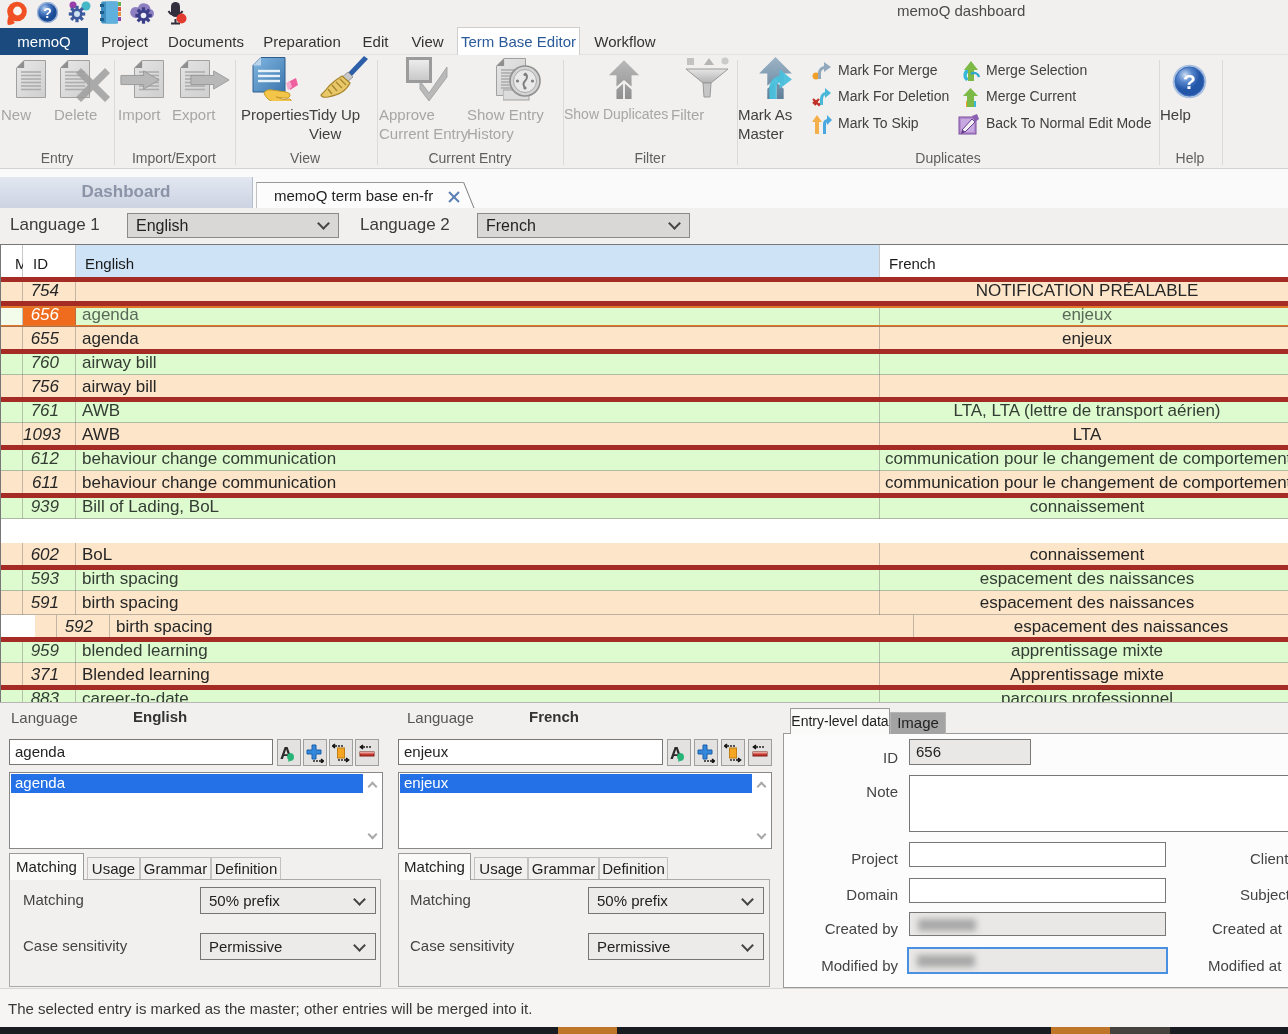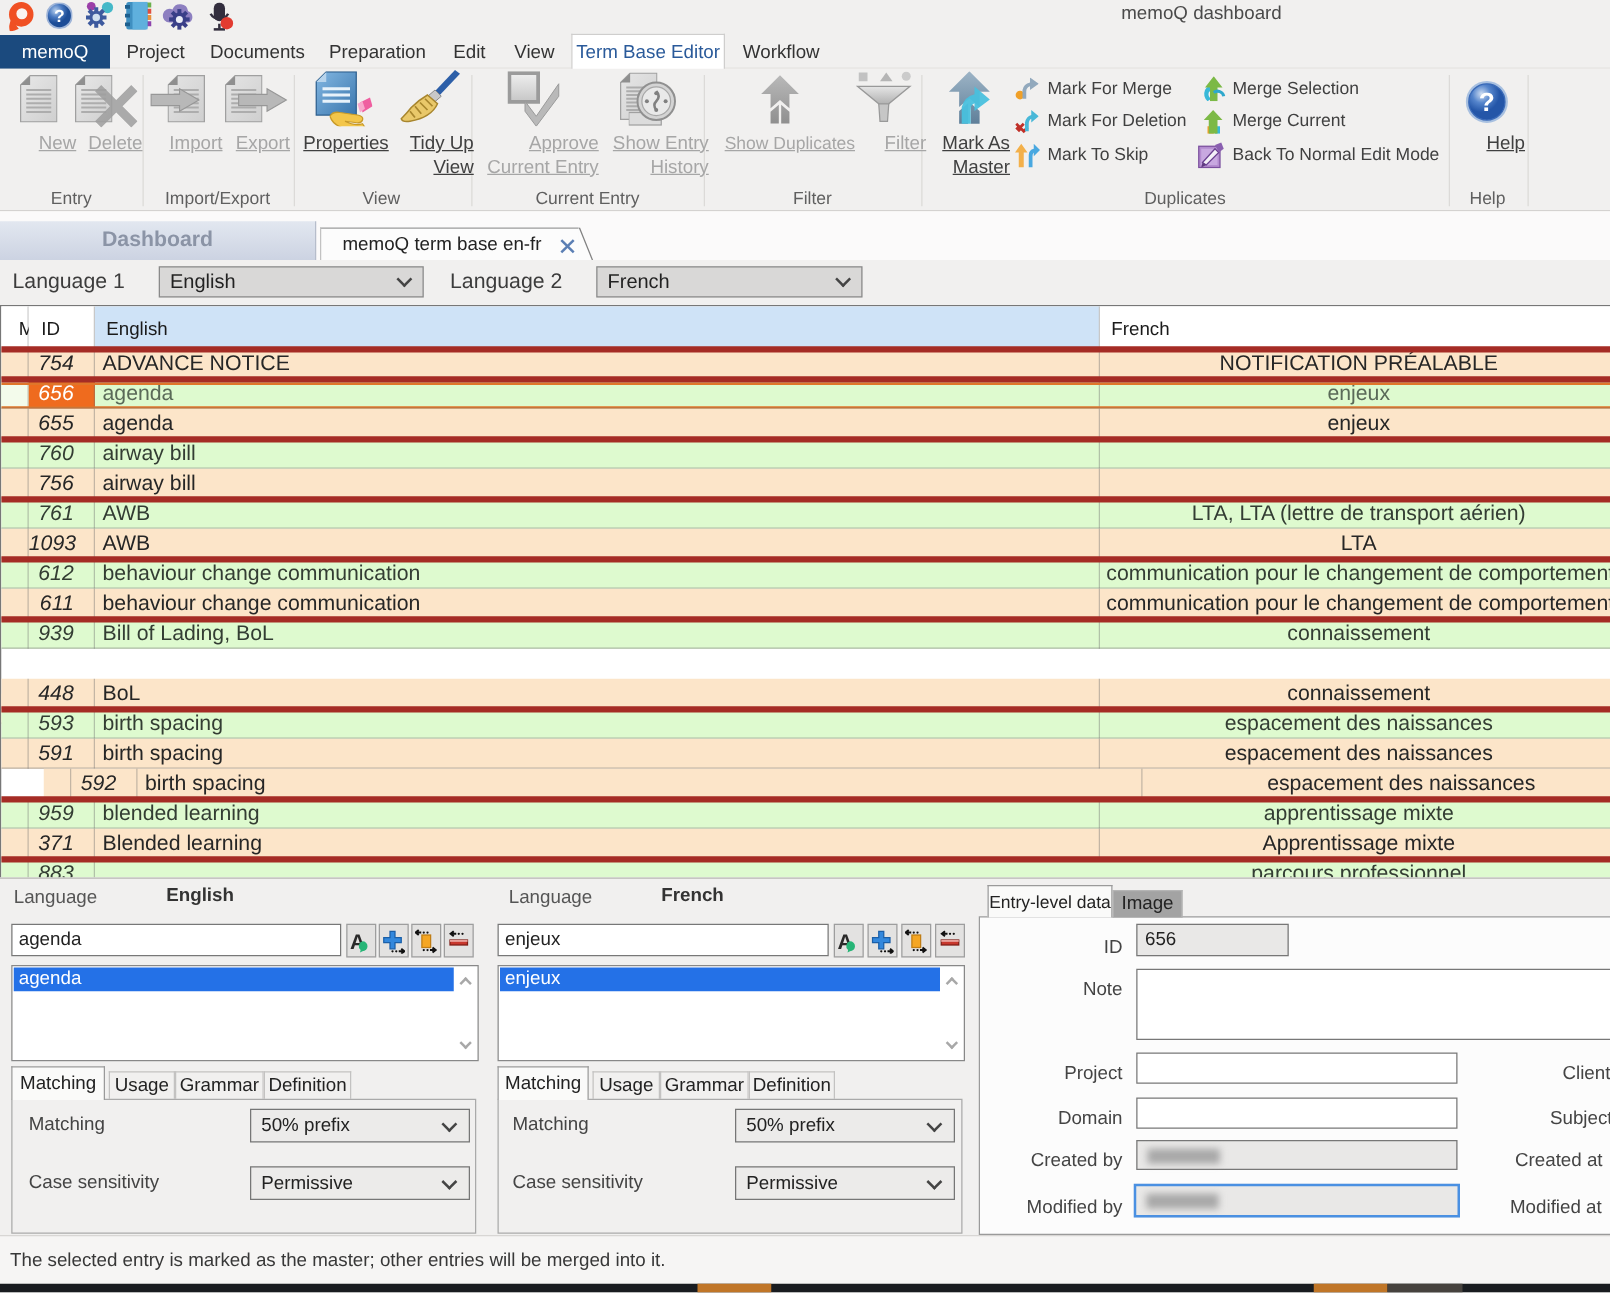--- a/index.html
+++ b/index.html
@@ -14,21 +14,21 @@
 
 #tabrow { position:absolute; left:0; top:26px; width:1288px; height:29px; background:#f1f0ef; border-bottom:1px solid #e4e2e0; }
 #memoqtab { position:absolute; left:0; top:2px; width:88px; height:27px; background:#1b4a7e; color:#fff; font-size:15px; text-align:center; line-height:27px; }
 .rtab { position:absolute; top:2px; height:27px; font-size:15px; color:#333; line-height:27px; text-align:center; }
 #seltab { position:absolute; left:457px; top:1px; width:123px; height:29px; background:#fff; border:1px solid #cfcecd; border-bottom:none; color:#2a5a9a; font-size:15px; text-align:center; line-height:27px; }
 
 
 #ribbon { position:absolute; left:0; top:55px; width:1288px; height:114px; background:#f1f0ef; border-bottom:1px solid #d4d2d0; }
 .rdiv { position:absolute; top:5px; height:105px; width:1px; background:#dcdad8; }
 .glabel { position:absolute; top:95px; height:18px; font-size:14px; color:#5f5f5f; text-align:center; }
-.biglabel { position:absolute; font-size:15px; text-align:right; line-height:19px;text-decoration:underline; }
+.biglabel { position:absolute; font-size:15px; text-align:left; line-height:19px; }
 .dis { color:#a6a6a6; }
 .en { color:#404040; }
 .smallrow { position:absolute; font-size:14px; color:#404040; }
 
 
 #docband { position:absolute; left:0; top:169px; width:1288px; height:39px; background:#fbfafa; }
 #dashtab { position:absolute; left:0; top:8px; width:253px; height:31px; background:linear-gradient(#e2e7f0,#ccd3e2); border-right:1px solid #b6bdcb; color:#8b94a6; font-size:17px; font-weight:bold; text-align:center; line-height:30px; }
 #activetab { position:absolute; left:256px; top:13px; width:207px; height:26px; background:#fcfcfc; border-top:1px solid #9a9a9a; border-left:1px solid #c2c2c2; font-size:15px; color:#222; }
 #tabslant { position:absolute; left:463px; top:13px; width:0; height:0; border-bottom:26px solid #fcfcfc; border-right:10px solid transparent; }
 #tabslantline { position:absolute; left:464px; top:13px; width:28px; height:1.4px; background:#808080; transform:rotate(68deg); transform-origin:0 0; }
@@ -141,21 +141,20 @@
   <div class="combo1" style="left:477px;width:213px;">French<span class="cv" style="right:10px;top:5px;"></span></div>
 </div>
 <div id="grid">
   <div class="hcell" style="left:0;width:22px;padding-left:14px;">M</div>
   <div class="hcell" style="left:22px;width:53px;padding-left:10px;">ID</div>
   <div class="hcell" style="left:75px;width:804px;padding-left:9px;background:#cfe3f7;">English</div>
   <div class="hcell" style="left:879px;width:409px;padding-left:9px;border-right:none;">French</div>
   <div class="row tan" style="top:34px;">
     <div class="cell mcell"></div>
     <div class="cell idcell ttext">754</div>
-    <div class="cell encell ttext">ADVANCE NOTICE</div>
     <div class="cell frcell ttext">NOTIFICATION PRÉALABLE</div>
   </div>
   <div class="row grn" style="top:58px;">
     <div class="cell mcell" style="background:#f3fbeb;"></div>
     <div class="cell idcell gtext" style="background:#ef6b1e;color:#fff;">656</div>
     <div class="cell encell" style="color:#5a6a58;">agenda</div>
     <div class="cell frcell" style="color:#5a6a58;">enjeux</div>
     <div style="position:absolute;left:0;top:3px;width:1288px;height:2px;background:#e0762a;"></div>
     <div style="position:absolute;left:0;top:22px;width:1288px;height:2px;background:#e0762a;"></div>
   </div>
@@ -208,21 +207,21 @@
     <div class="cell frcell gtext">connaissement</div>
   </div>
   <div class="row tan" style="top:274px;margin-top:36px;">
     <div class="cell mcell"></div>
     <div class="cell idcell ttext">940</div>
     <div class="cell encell ttext">BoL</div>
     <div class="cell frcell ttext">connaissement</div>
   </div>
   <div class="row tan" style="top:298px;">
     <div class="cell mcell"></div>
-    <div class="cell idcell ttext">448</div>
+    <div class="cell idcell ttext">602</div>
     <div class="cell encell ttext">BoL</div>
     <div class="cell frcell ttext">connaissement</div>
   </div>
   <div class="row grn" style="top:322px;">
     <div class="cell mcell"></div>
     <div class="cell idcell gtext">593</div>
     <div class="cell encell gtext">birth spacing</div>
     <div class="cell frcell gtext">espacement des naissances</div>
   </div>
   <div class="row tan" style="top:346px;">
@@ -245,20 +244,21 @@
   </div>
   <div class="row tan" style="top:418px;">
     <div class="cell mcell"></div>
     <div class="cell idcell ttext">371</div>
     <div class="cell encell ttext">Blended learning</div>
     <div class="cell frcell ttext">Apprentissage mixte</div>
   </div>
   <div class="row grn" style="top:442px;">
     <div class="cell mcell"></div>
     <div class="cell idcell gtext">883</div>
+    <div class="cell encell gtext">career-to-date</div>
     <div class="cell frcell gtext">parcours professionnel</div>
   </div>
   <div class="redband" style="top:32px;"></div>
   <div class="redband" style="top:56px;"></div>
   <div class="redband" style="top:104px;"></div>
   <div class="redband" style="top:152px;"></div>
   <div class="redband" style="top:200px;"></div>
   <div class="redband" style="top:248px;"></div>
   <div class="redband" style="top:320px;"></div>
   <div class="redband" style="top:392px;"></div>

